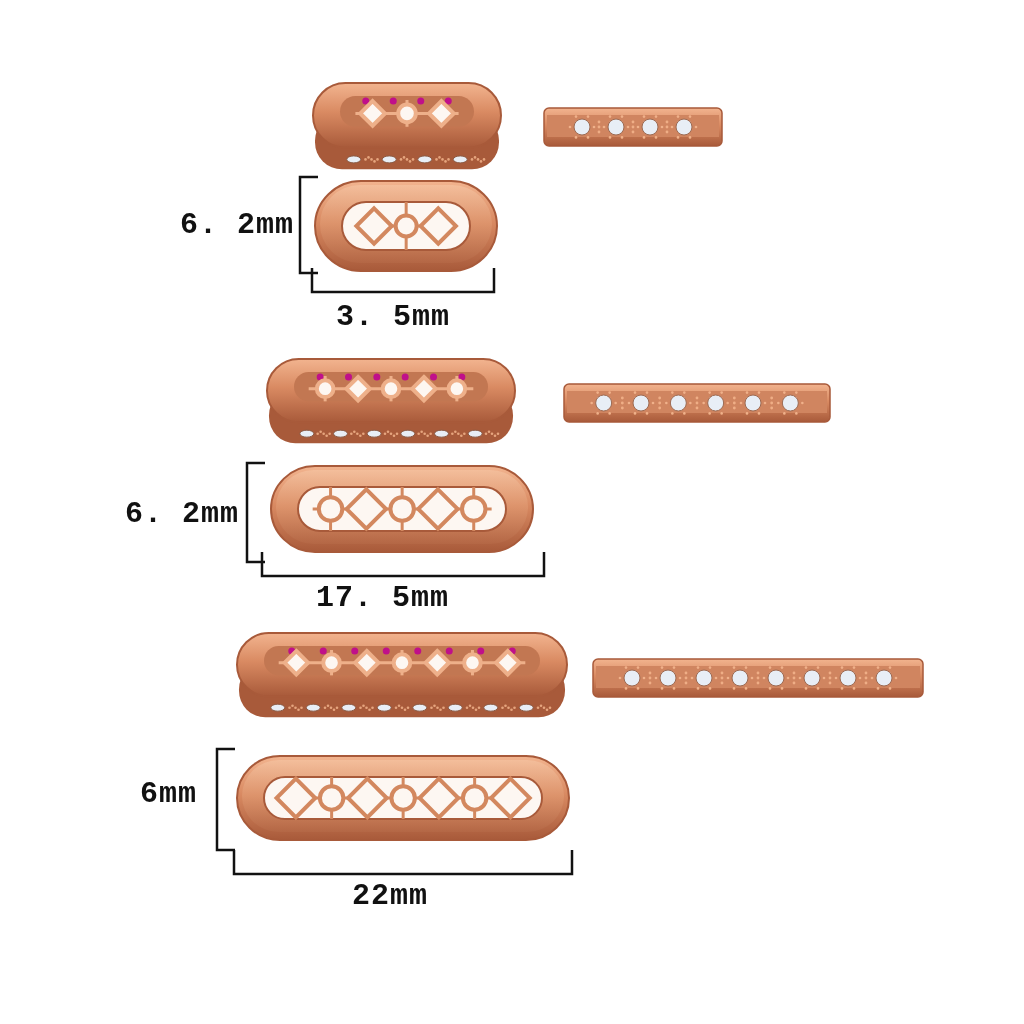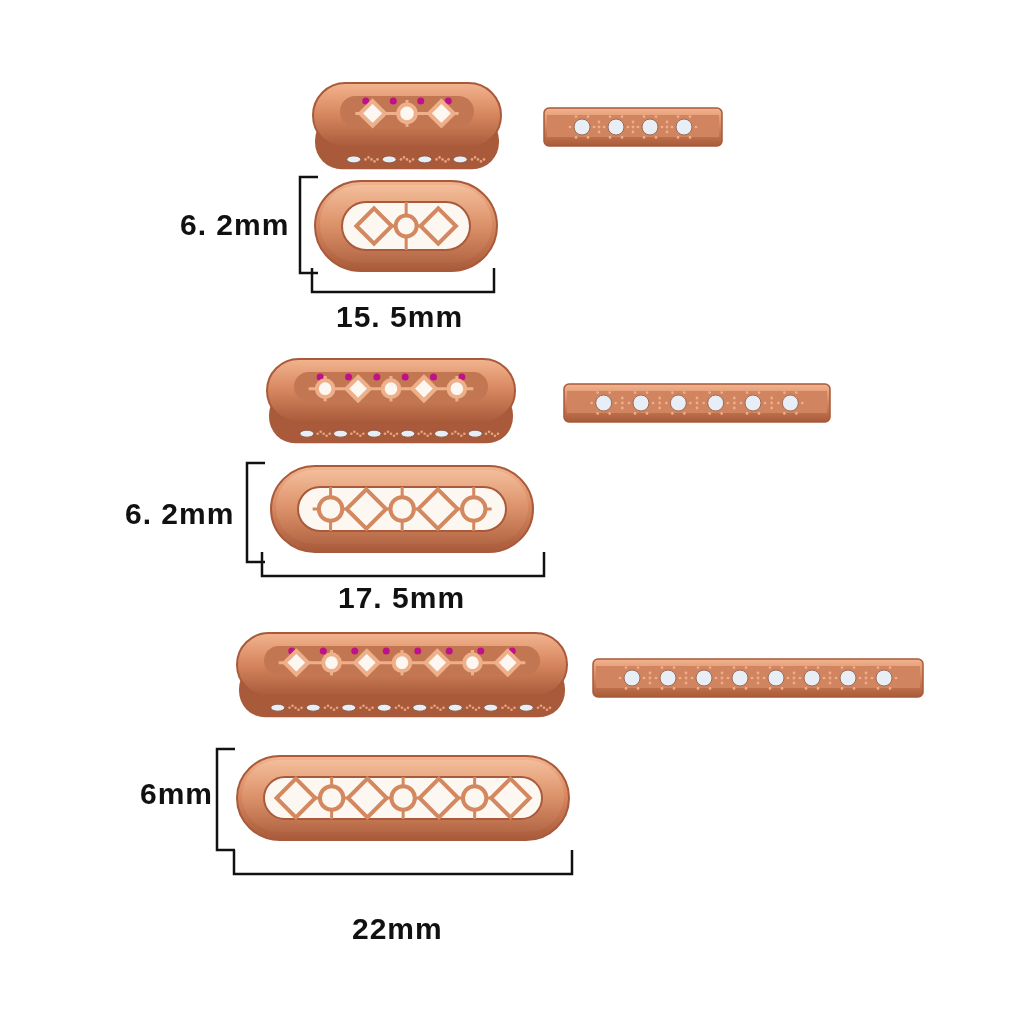--- a/index.html
+++ b/index.html
@@ -1,17 +1,17 @@
 <!DOCTYPE html>
 <html><head>
 <meta charset="utf-8">
 <style>
   html, body { margin:0; padding:0; background:#ffffff; }
   body { width:1024px; height:1024px; position:relative; overflow:hidden; font-family:"DejaVu Sans", sans-serif; }
-  .dim-label { position:absolute; font-family:Liberation Sans, sans-serif; font-weight:bold; color:#111; font-size:30px; white-space:nowrap; line-height:1; letter-spacing:1px; }
+  .dim-label { position:absolute; font-family:Liberation Mono, monospace; font-weight:bold; color:#111; font-size:30px; white-space:nowrap; line-height:1; letter-spacing:1px; }
   svg { position:absolute; overflow:visible; }
 </style>
 </head>
 <body>
 
 <div id="stage">
     <svg width="190" height="90" style="left:312px;top:82px">
       <defs>
         <linearGradient id="gat" x1="0" y1="0" x2="0" y2="1">
           <stop offset="0" stop-color="#f2b48f"></stop>
@@ -551,15 +551,15 @@
     </svg>
     <svg width="344" height="34" style="left:232px;top:844px">
       <path d="M2 6 V30 H340 V6" fill="none" stroke="#111111" stroke-width="2.5"></path>
     </svg>
   </div>
 
 <div class="dim-label" style="left:180px; top:210px;">6. 2mm</div>
 <div class="dim-label" style="left:125px; top:499px;">6. 2mm</div>
 <div class="dim-label" style="left:140px; top:779px;">6mm</div>
 
-<div class="dim-label" style="left:336px; top:302px;">15. 5mm</div>
-<div class="dim-label" style="left:338px; top:583px;">17. 5mm</div>
-<div class="dim-label" style="left:352px; top:881px;margin-top:33px;">22mm</div>
+<div class="dim-label" style="left:336px; top:302px;">3. 5mm</div>
+<div class="dim-label" style="left:316px; top:583px;">17. 5mm</div>
+<div class="dim-label" style="left:352px; top:881px;">22mm</div>
 
 </body></html>

